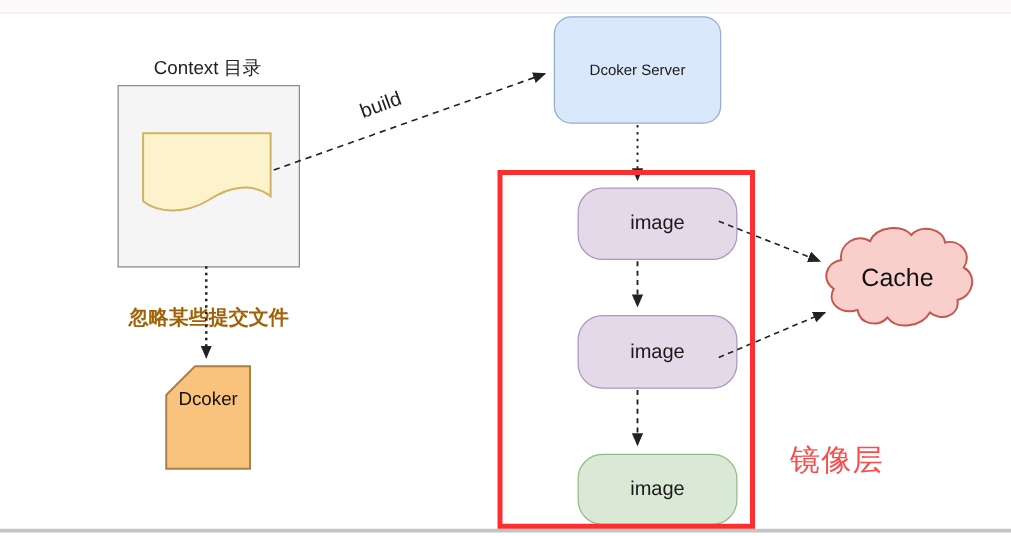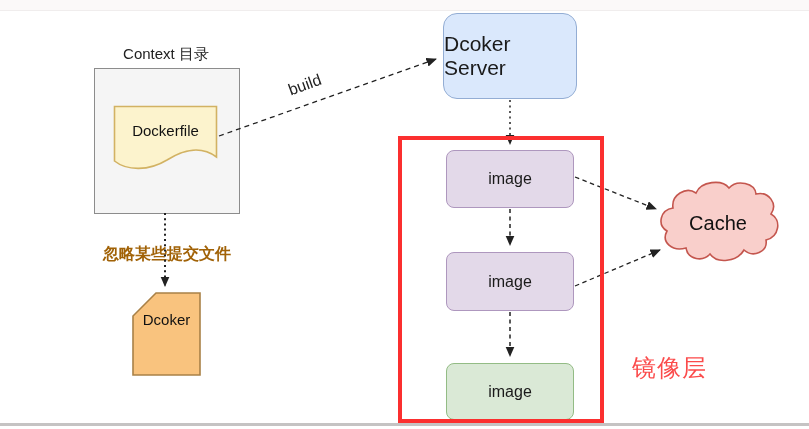--- a/index.html
+++ b/index.html
@@ -19,24 +19,24 @@
   #dockerfile-shape{left:113px;top:105px;width:105px;height:72px;z-index:3;}
   #dockerfile-label{left:113px;top:122px;width:105px;text-align:center;font-size:15px;color:#111;z-index:4;}
   
   #ignore-note{left:96px;top:244px;width:142px;text-align:center;font-size:16px;font-weight:600;color:#a16207;background:#fff;z-index:5;}
   #dockerignore-shape{left:132px;top:292px;width:69px;height:84px;z-index:3;}
   #dockerignore-label{left:132px;top:309px;width:69px;text-align:center;font-size:15px;line-height:21px;color:#111;z-index:4;}
   
   #build-label{left:288px;top:76px;font-size:16px;color:#222;transform:rotate(-20deg);z-index:4;}
   
   #server-node{left:443px;top:13px;width:134px;height:86px;background:#dae8fc;border:1.5px solid #93add4;
-    border-radius:14px;display:flex;align-items:center;justify-content:center;font-size:21px;z-index:3;box-sizing:border-box;}
+    border-radius:14px;display:flex;align-items:center;justify-content:center;font-size:12px;z-index:3;box-sizing:border-box;}
   
-  .image-node{width:128px;height:58px;border-radius:8px;display:flex;align-items:center;justify-content:center;
-    font-size:16px;z-index:4;box-sizing:border-box;}
+  .image-node{width:128px;height:58px;border-radius:20px;display:flex;align-items:center;justify-content:center;
+    font-size:16px;z-index:4;box-sizing:border-box;margin-left:16px;}
   #image-node-1{left:446px;top:150px;background:#e3d9e9;border:1px solid #ae97be;}
   #image-node-2{left:446px;top:252px;height:59px;background:#e3d9e9;border:1px solid #ae97be;}
   #image-node-3{left:446px;top:363px;height:57px;background:#dae9d6;border:1px solid #93bc85;}
   
   #layer-frame{left:398px;top:136px;width:206px;height:287px;border:4px solid #fb2f2f;box-sizing:border-box;z-index:6;pointer-events:none;}
   #layer-frame-label{left:632px;top:352px;font-size:24px;color:#fb4b4b;z-index:5;letter-spacing:1px;}
   
   #cache-shape{left:656px;top:178px;width:124px;height:88px;z-index:3;}
   #cache-label{left:656px;top:212px;width:124px;text-align:center;font-size:20px;color:#111;z-index:4;}
   
@@ -51,21 +51,20 @@
   <div class="abs" id="bottom-line"></div>
 
   <div class="abs" id="context-title">Context 目录</div>
   <div class="abs" id="context-box"></div>
 
   <div class="abs" id="dockerfile-shape">
     <svg width="105" height="72" viewBox="0 0 105 72">
       <path d="M1.5,1.5 H103.5 V52 C 89,41 71,44 54,55 C 36,66 14,66 1.5,56 Z" fill="#FCF3CD" stroke="#D2B263" stroke-width="1.6"></path>
     </svg>
   </div>
-  <div class="abs" id="dockerfile-label">Dockerfile</div>
 
   <div class="abs" id="ignore-note">忽略某些提交文件</div>
 
   <div class="abs" id="dockerignore-shape">
     <svg width="69" height="84" viewBox="0 0 69 84">
       <path d="M24,1 H68 V83 H1 V24 Z" fill="#F9C37E" stroke="#A98147" stroke-width="1.6"></path>
     </svg>
   </div>
   <div class="abs" id="dockerignore-label">
     <div>Dcoker</div>

